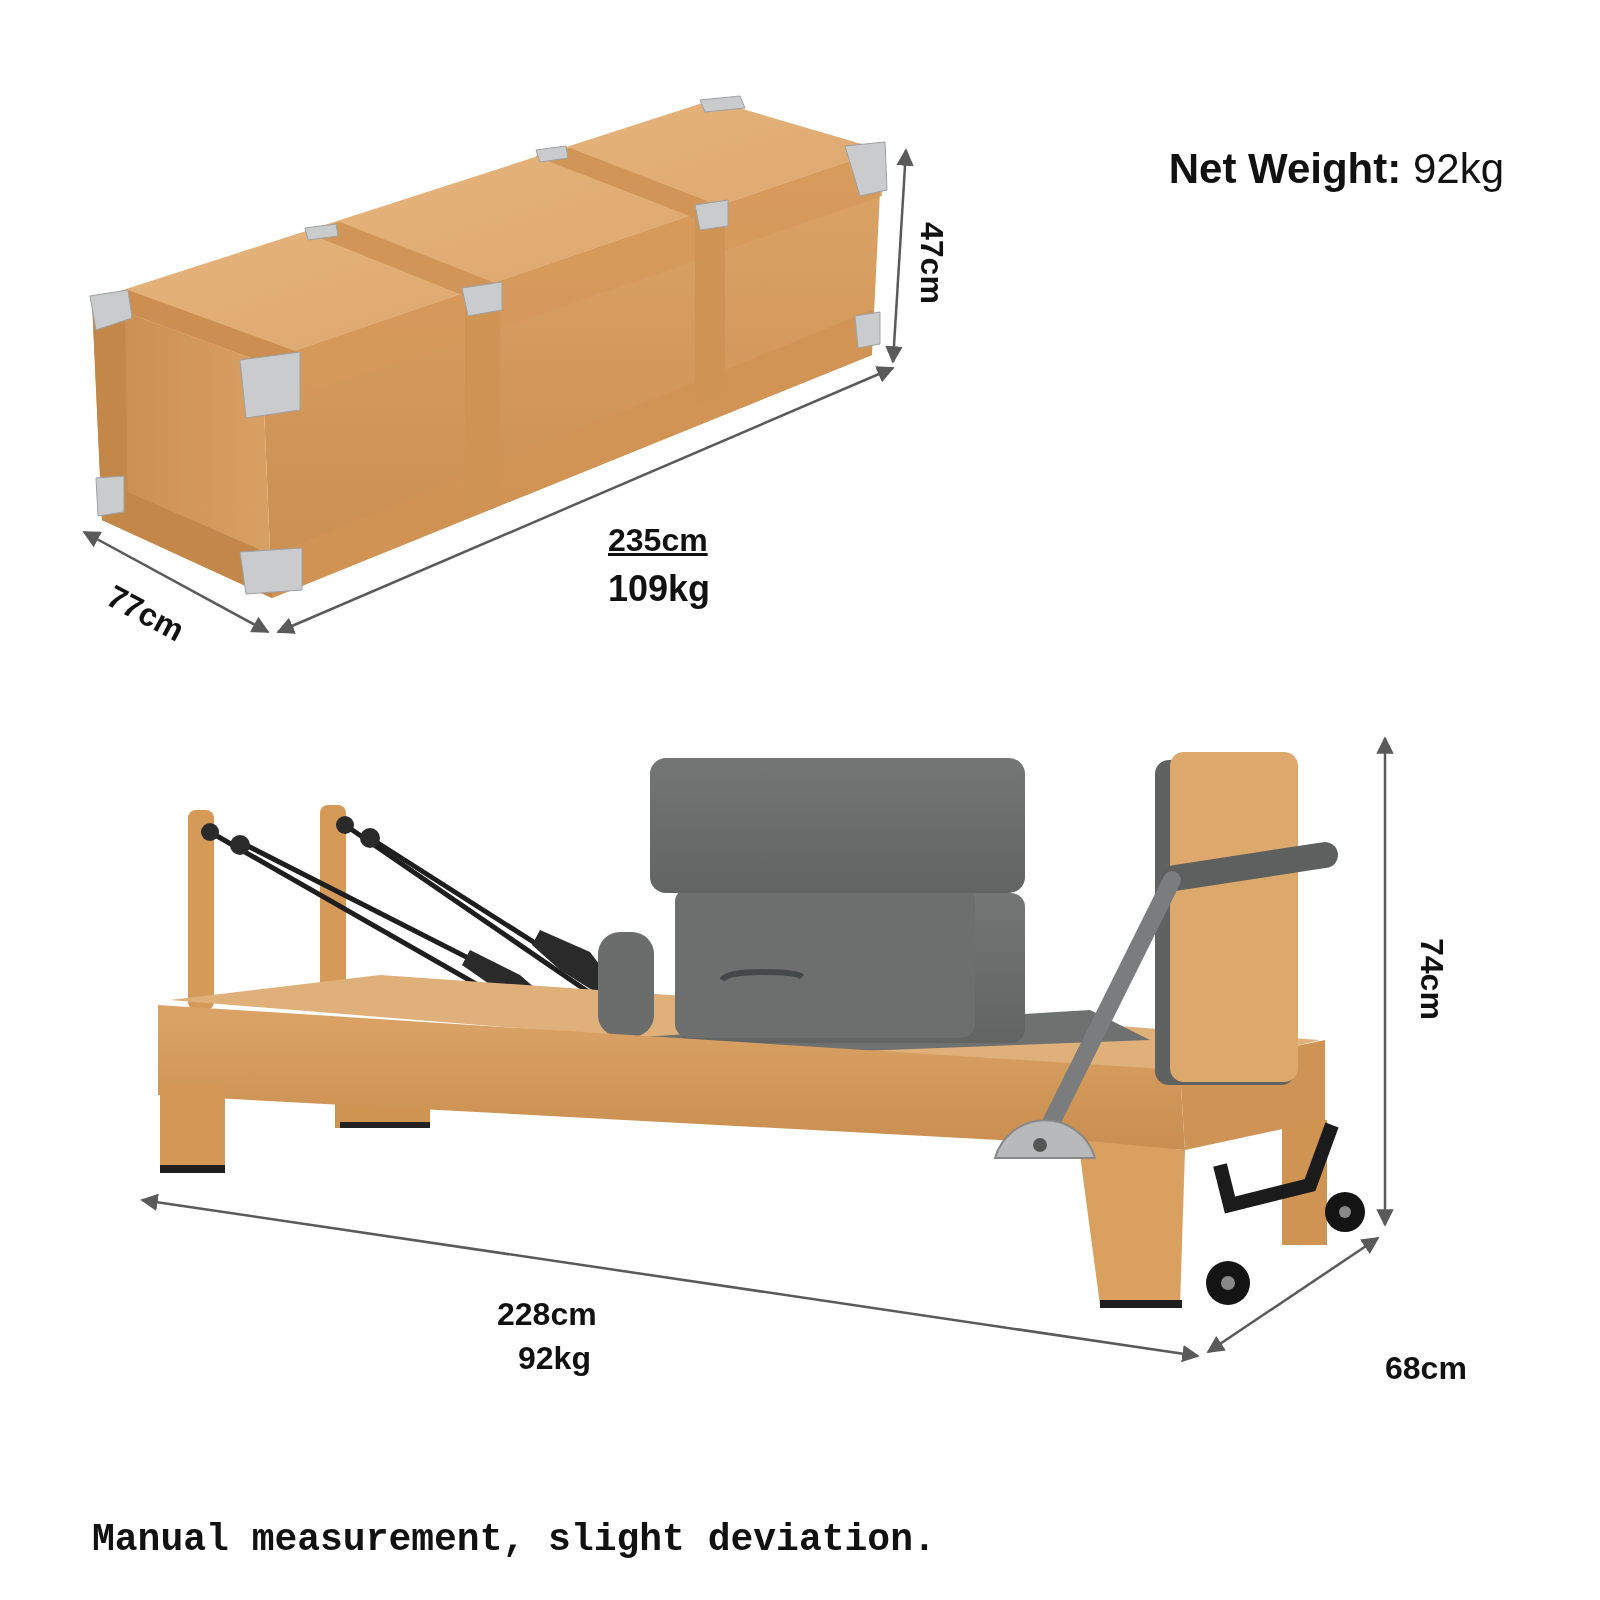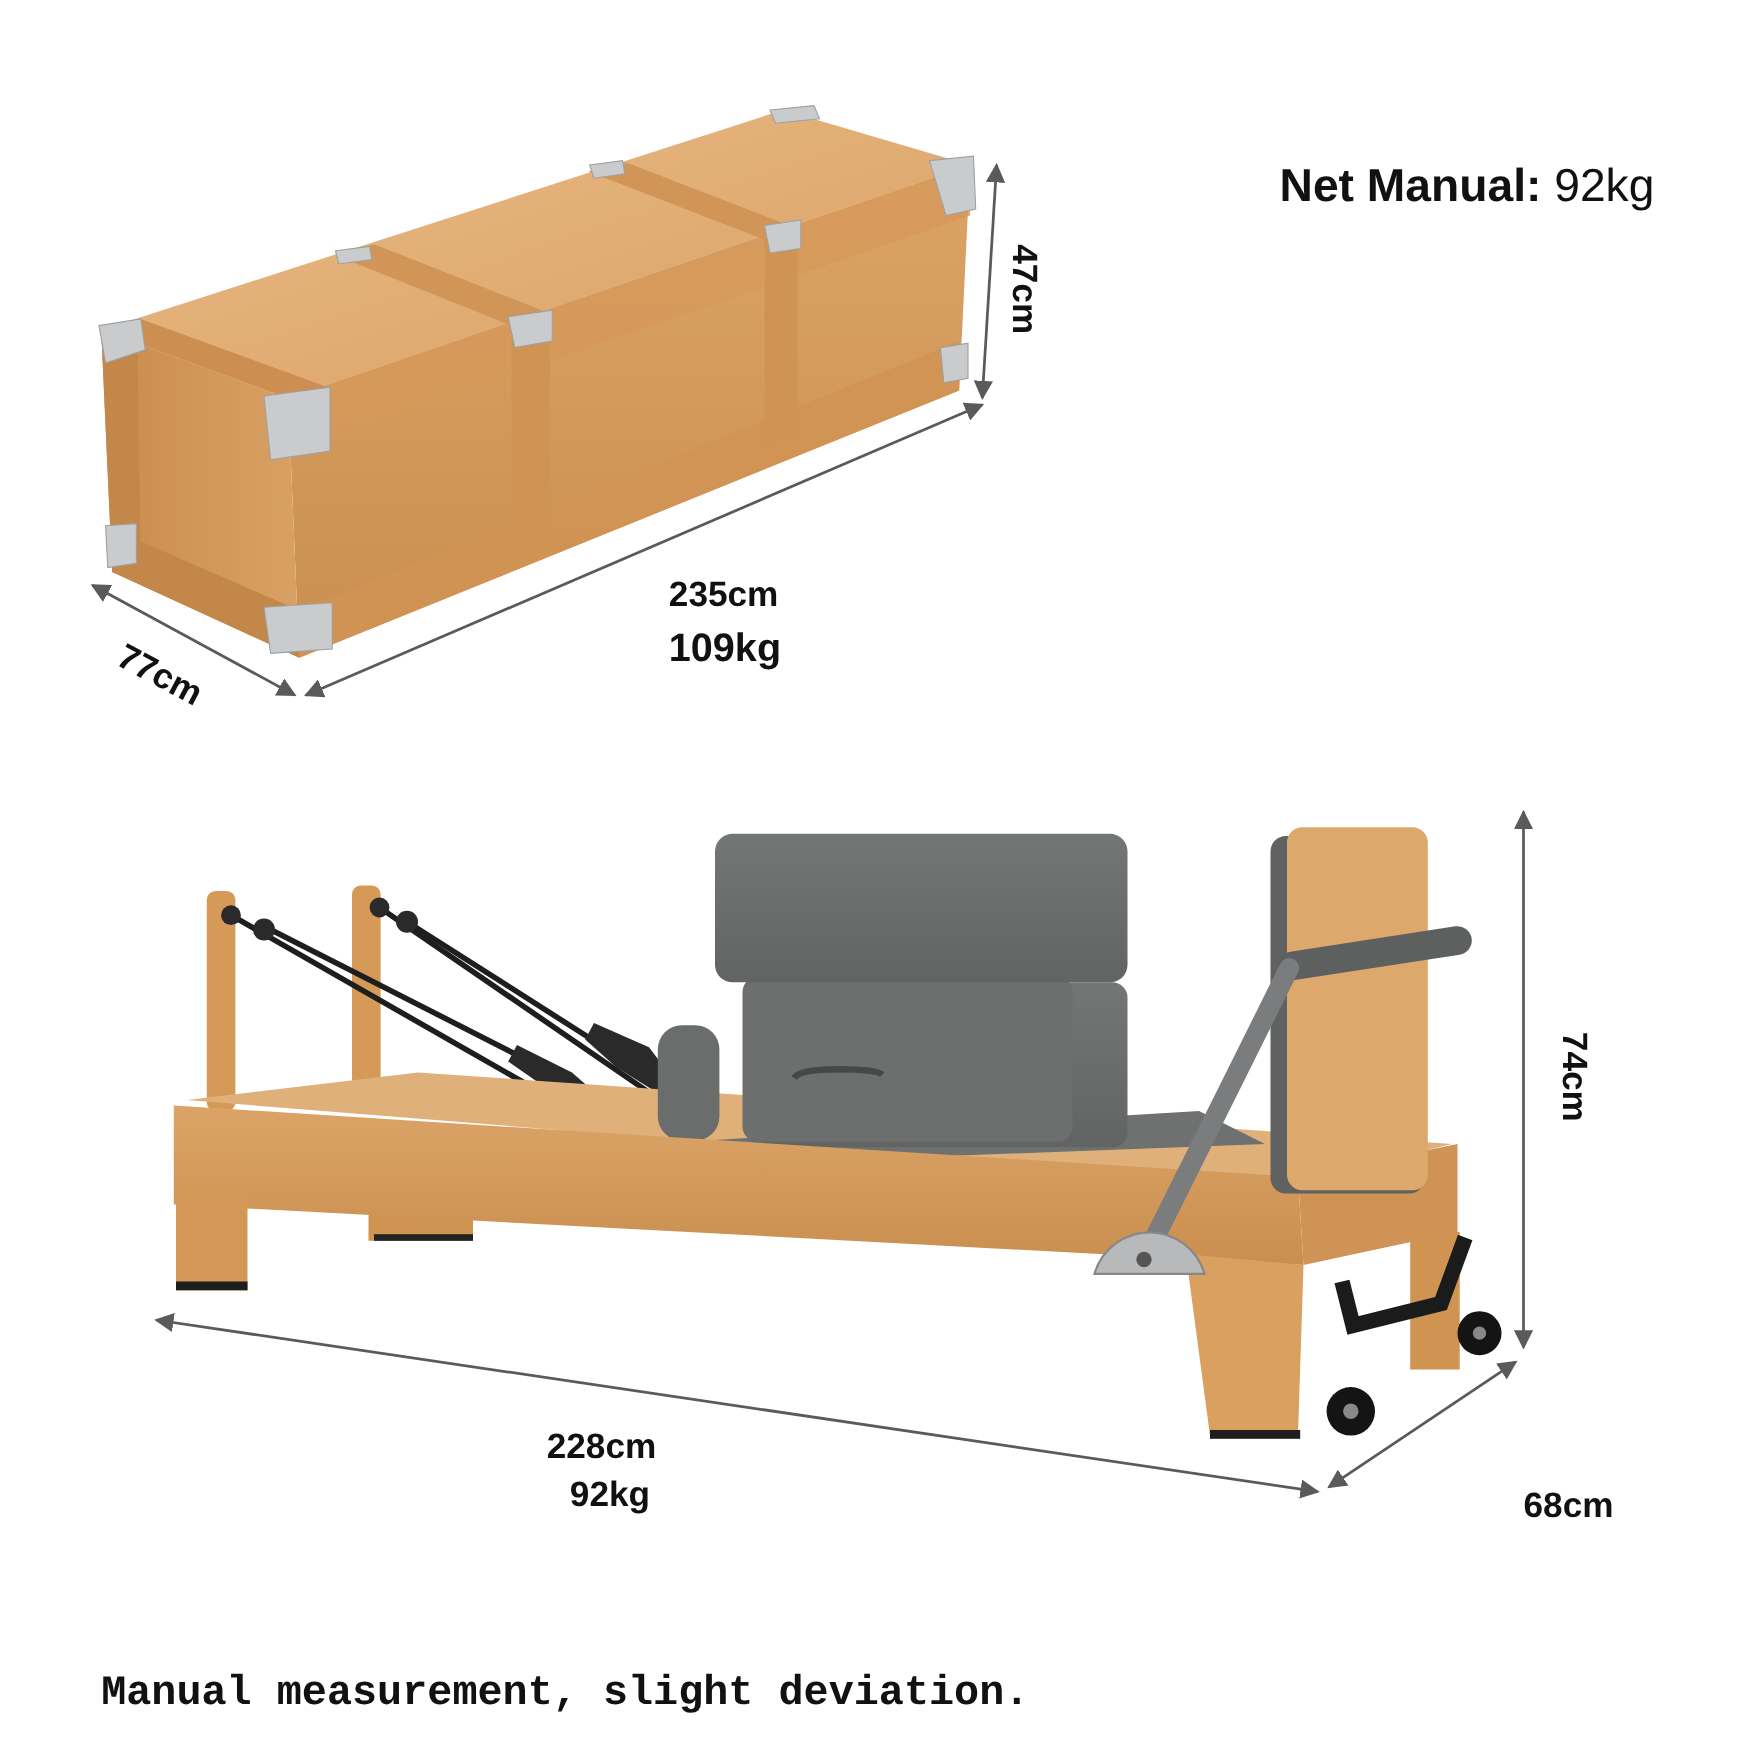--- a/index.html
+++ b/index.html
@@ -146,26 +146,26 @@
 
   <g stroke="#5a5a5a" stroke-width="2.5" fill="none">
     <line x1="142" y1="1200" x2="1198" y2="1356" marker-start="url(#ah)" marker-end="url(#ah)"></line>
     <line x1="1208" y1="1352" x2="1378" y2="1238" marker-start="url(#ah)" marker-end="url(#ah)"></line>
     <line x1="1385" y1="738" x2="1385" y2="1225" marker-start="url(#ah)" marker-end="url(#ah)"></line>
   </g>
 </svg>
 
 <div class="weights">
   <div class="weight-row">
-    <span class="k">Net Manual:</span>
+    <span class="k">Net Weight:</span>
     <span class="v">92kg</span>
   </div>
 </div>
 
-<div class="label lbl-md" style="left:608px; top:522px;">235cm</div>
+<div class="label lbl-md" style="left:608px; top:522px;text-decoration:underline;">235cm</div>
 <div class="label lbl-lg" style="left:608px; top:568px;">109kg</div>
 <div class="label lbl-md rot" style="left:118px; top:578px; transform:rotate(28deg);">77cm</div>
 <div class="label lbl-md rot" style="left:950px; top:222px; transform:rotate(90deg);">47cm</div>
 
 <div class="label lbl-md" style="left:497px; top:1296px;">228cm</div>
 <div class="label lbl-md" style="left:518px; top:1340px;">92kg</div>
 <div class="label lbl-md" style="left:1385px; top:1350px;">68cm</div>
 <div class="label lbl-md rot" style="left:1450px; top:938px; transform:rotate(90deg);">74cm</div>
 
 <div class="footer-note">Manual measurement, slight deviation.</div>

